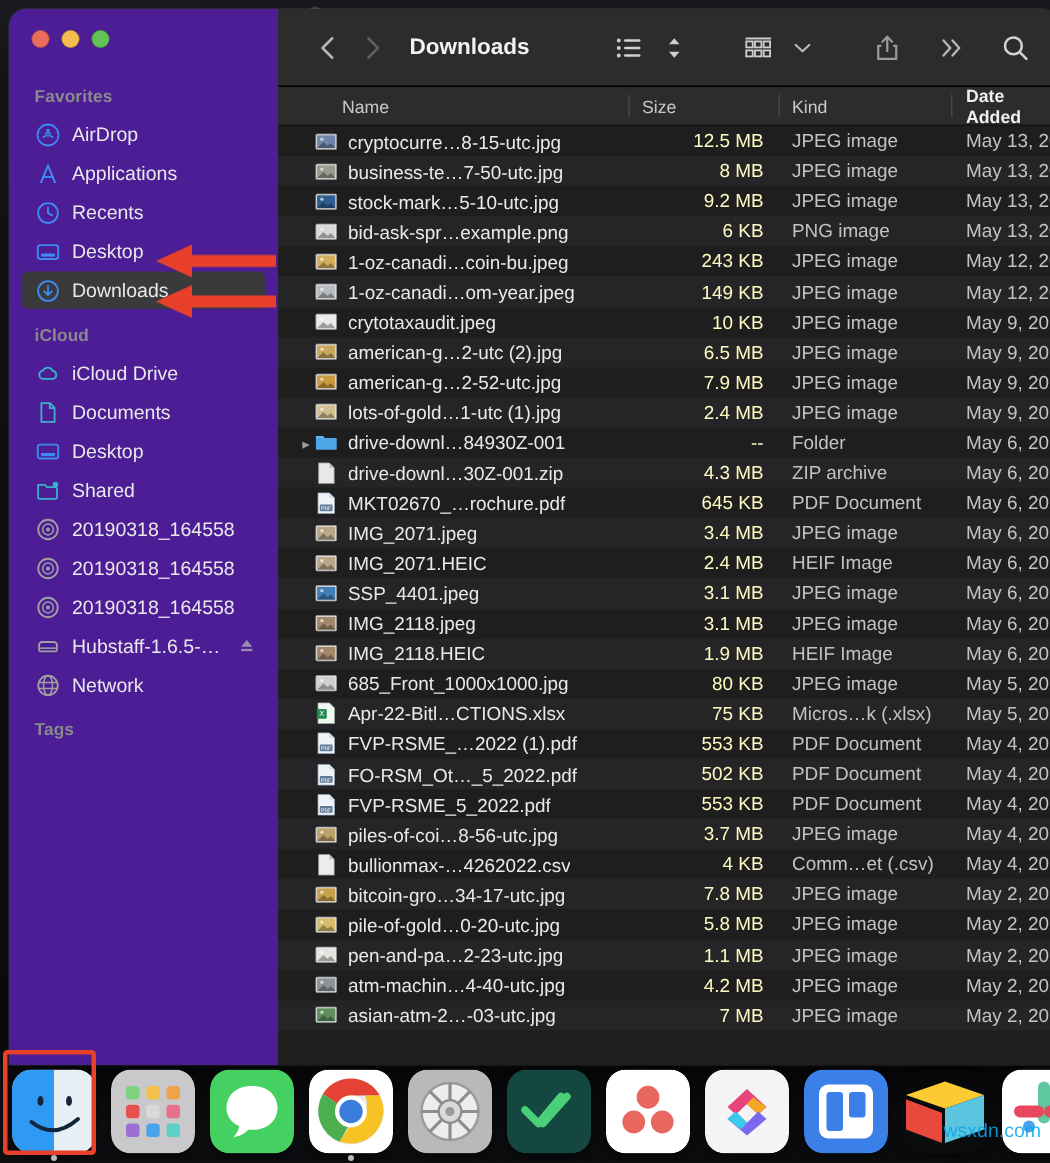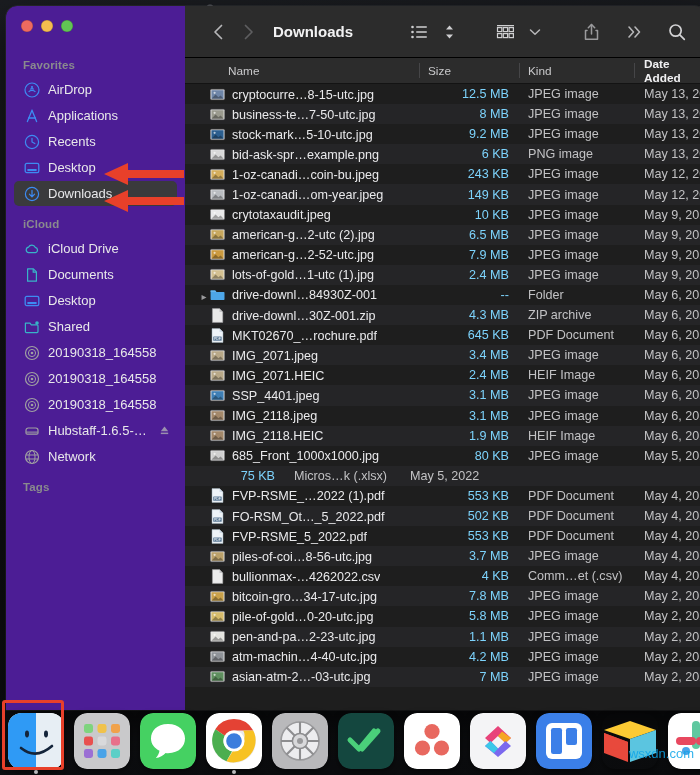--- a/index.html
+++ b/index.html
@@ -106,21 +106,21 @@
   .list{ flex:1; overflow:hidden; position:relative; }
   .row{
     display:flex; align-items:center; height:20.1px;
     font-size:12.6px; color:#e9e9eb; white-space:nowrap;
   }
   .row.alt{ background:#252527; }
   .c-name{ flex:0 0 234px; display:flex; align-items:flex-end; padding-left:13px; overflow:hidden; }
   .twisty{ width:12px; flex:0 0 12px; color:#9a9a9c; font-size:10px; display:flex; align-items:center; justify-content:center; }
   .ficon{ width:15px; height:15px; flex:0 0 15px; margin-right:7px; border-radius:1.5px; overflow:hidden; position:relative; }
   .fname{ overflow:hidden; text-overflow:ellipsis; }
-  .c-size{ flex:0 0 100px; text-align:right; padding-right:10px; color:#7dd3fc; }
+  .c-size{ flex:0 0 100px; text-align:right; padding-right:10px; color:#fef9c3; }
   .c-kind{ flex:0 0 115px; padding-left:9px; color:#c2c2c4; overflow:hidden; text-overflow:ellipsis; }
   .c-date{ flex:1; padding-left:10px; color:#c2c2c4; overflow:hidden; }
 
   .scrollbar{
     position:absolute; right:1.5px; top:2px; width:5px; height:252px;
     background:#6a6a6c; border-radius:3px; opacity:.85;
   }
 
   
   .arrow{ position:absolute; z-index:40; }
@@ -673,20 +673,29 @@
                     <circle cx="4.6" cy="5.8" r="1.1" fill="rgba(255,255,255,.65)"></circle>
                     <path d="M1.4 11.8 L5.6 7.6 L8.4 10.2 L10.6 8.4 L13.6 11.8 Z" fill="rgba(0,0,0,.32)"></path>
                   </svg></span>
        <span class="fname">685_Front_1000x1000.jpg</span>
      </div>
      <div class="c-size">80 KB</div>
      <div class="c-kind">JPEG image</div>
      <div class="c-date">May 5, 2022</div>
             </div>
             <div class="row alt">
+              <div class="c-name">
+       <span class="twisty"></span>
+       <span class="ficon"><svg width="15" height="15" viewBox="0 0 15 15">
+                    <path d="M2 .6 L9.6 .6 L13 4 L13 14.4 L2 14.4 Z" fill="#f1f6f1" stroke="#9ab59a" stroke-width=".5"></path>
+                    <rect x="1.2" y="4.6" width="6.6" height="6.6" rx=".8" fill="#1f8a4c"></rect>
+                    <text x="4.5" y="9.6" font-size="5" fill="#fff" text-anchor="middle" font-family="sans-serif">X</text>
+                  </svg></span>
+       <span class="fname">Apr-22-Bitl…CTIONS.xlsx</span>
+     </div>
      <div class="c-size">75 KB</div>
      <div class="c-kind">Micros…k (.xlsx)</div>
      <div class="c-date">May 5, 2022</div>
             </div>
             <div class="row">
               <div class="c-name">
        <span class="twisty"></span>
        <span class="ficon"><svg width="15" height="15" viewBox="0 0 15 15">
                     <path d="M2 .6 L9.6 .6 L13 4 L13 14.4 L2 14.4 Z" fill="#eef3f8" stroke="#9aa8b5" stroke-width=".5"></path>
                     <path d="M9.5 .7 L9.5 4 L12.9 4" fill="#cfdbe6"></path>

